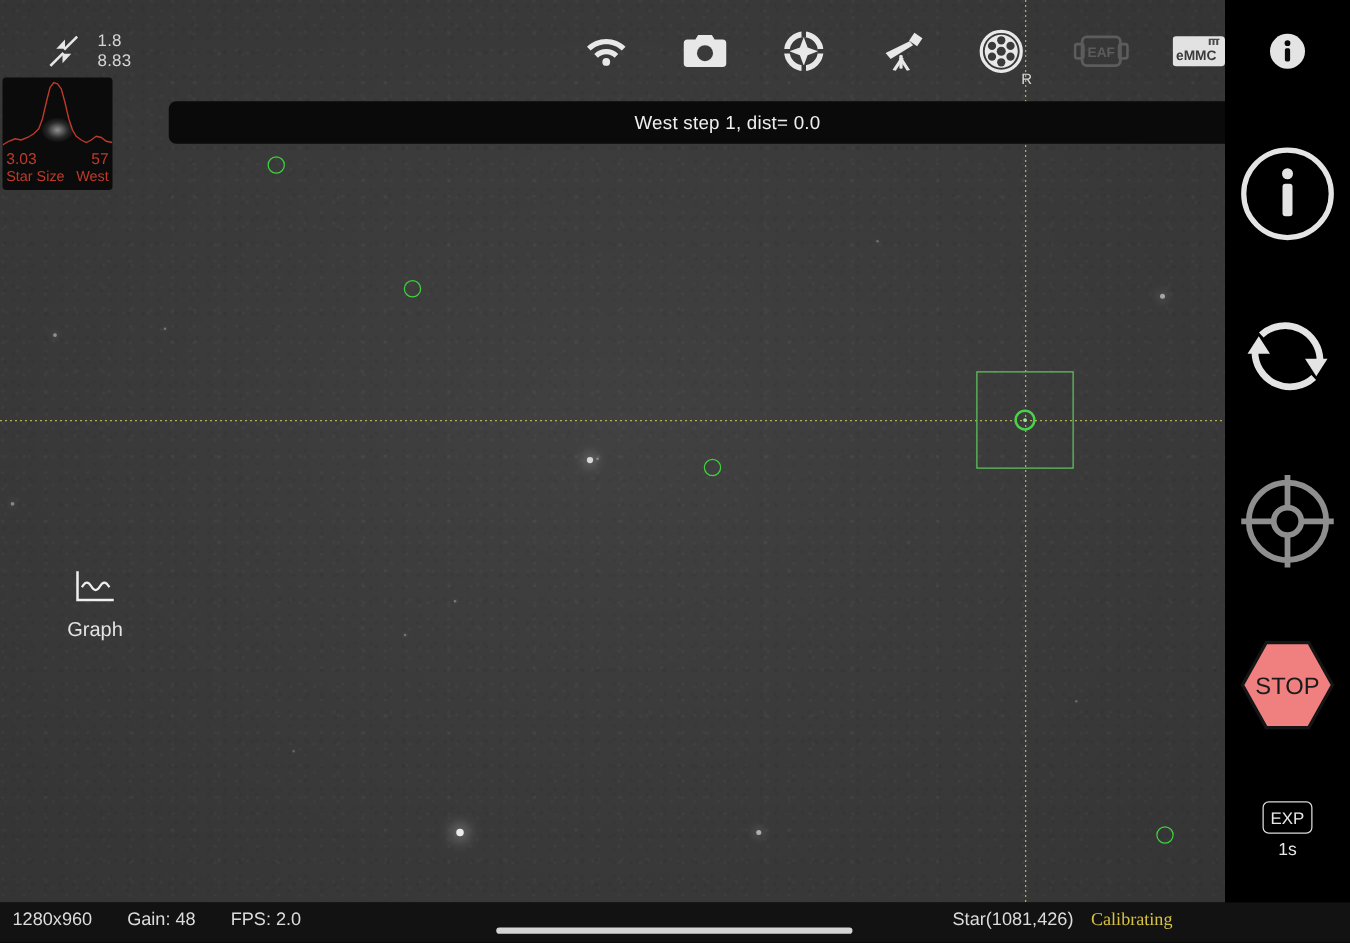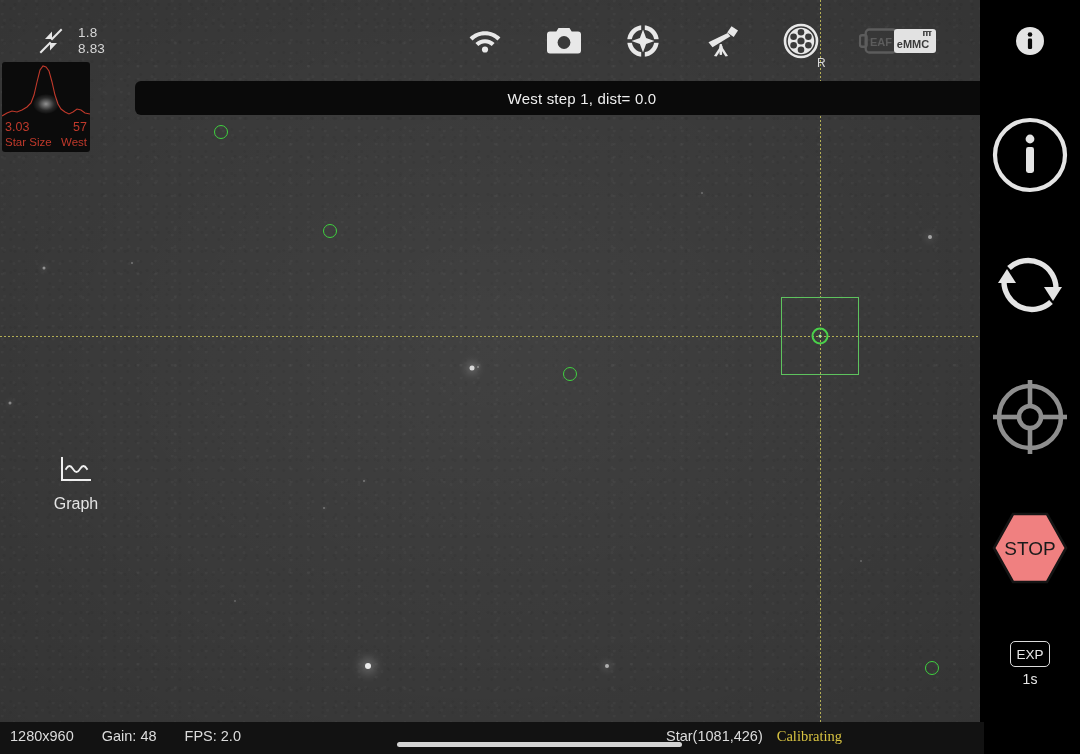--- a/index.html
+++ b/index.html
@@ -98,21 +98,21 @@
   .sb-btn { position:absolute; left:50px; transform:translateX(-50%);
             display:flex; align-items:center; justify-content:center; }
   #exp-wrap { position:absolute; left:50px; top:641px; transform:translateX(-50%);
               text-align:center; }
   #exp-box { width:40px; height:26px; border:1.6px solid #dcdcdc; border-radius:5px;
              color:#e8e8e8; font-size:13.5px; display:flex; align-items:center;
              justify-content:center; margin:0 auto; }
   #exp-val { color:#e8e8e8; font-size:14px; margin-top:4px; }
 
   
-  #statusbar { position:absolute; left:0; top:722px; width:984px; height:32px;
+  #statusbar { position:absolute; left:0; top:722px; width:1080px; height:32px;
                background:#121212; color:#dcdcdc; font-size:14.5px; }
   #status-left { position:absolute; left:10px; top:6px; display:flex; gap:28px; }
   #status-right { position:absolute; right:142px; top:6px; display:flex; gap:14px; }
   .calib { color:#d8c341; }
   #homebar { position:absolute; left:397px; top:742px; width:285px; height:5px;
              background:#d4d4d4; border-radius:3px; }
 </style>
 </head>
 <body>
 
@@ -229,21 +229,21 @@
 
       <div class="tb-icon" style="left:859px; width:44px;">
         <svg width="46" height="28" viewBox="0 0 46 28">
           <rect x="7" y="2" width="32" height="24" rx="4" fill="none" stroke="#5c5c5c" stroke-width="2.4"></rect>
           <rect x="1" y="8" width="7" height="12" rx="2" fill="none" stroke="#5c5c5c" stroke-width="2.4"></rect>
           <rect x="38" y="8" width="7" height="12" rx="2" fill="none" stroke="#5c5c5c" stroke-width="2.4"></rect>
           <text x="23" y="19" font-family="Liberation Sans, sans-serif" font-size="11.5" font-weight="bold" fill="#5c5c5c" text-anchor="middle">EAF</text>
         </svg>
       </div>
 
-      <div class="tb-icon" style="left:894px; width:46px; overflow:hidden;">
+      <div class="tb-icon" style="left:938px; width:46px; overflow:hidden;">
         <svg width="46" height="30" viewBox="0 0 46 30">
           <rect x="0" y="3" width="42" height="24" rx="3" fill="#e2e2e2"></rect>
           <g fill="#4a4a4a">
             <rect x="29" y="6" width="1.6" height="4"></rect>
             <rect x="32" y="6" width="1.6" height="4"></rect>
             <rect x="35" y="6" width="1.6" height="4"></rect>
             <rect x="29" y="5" width="8.6" height="1"></rect>
           </g>
           <text x="19" y="22" font-family="Liberation Sans, sans-serif" font-size="11" font-weight="bold" fill="#3a3a3a" text-anchor="middle">eMMC</text>
         </svg>

